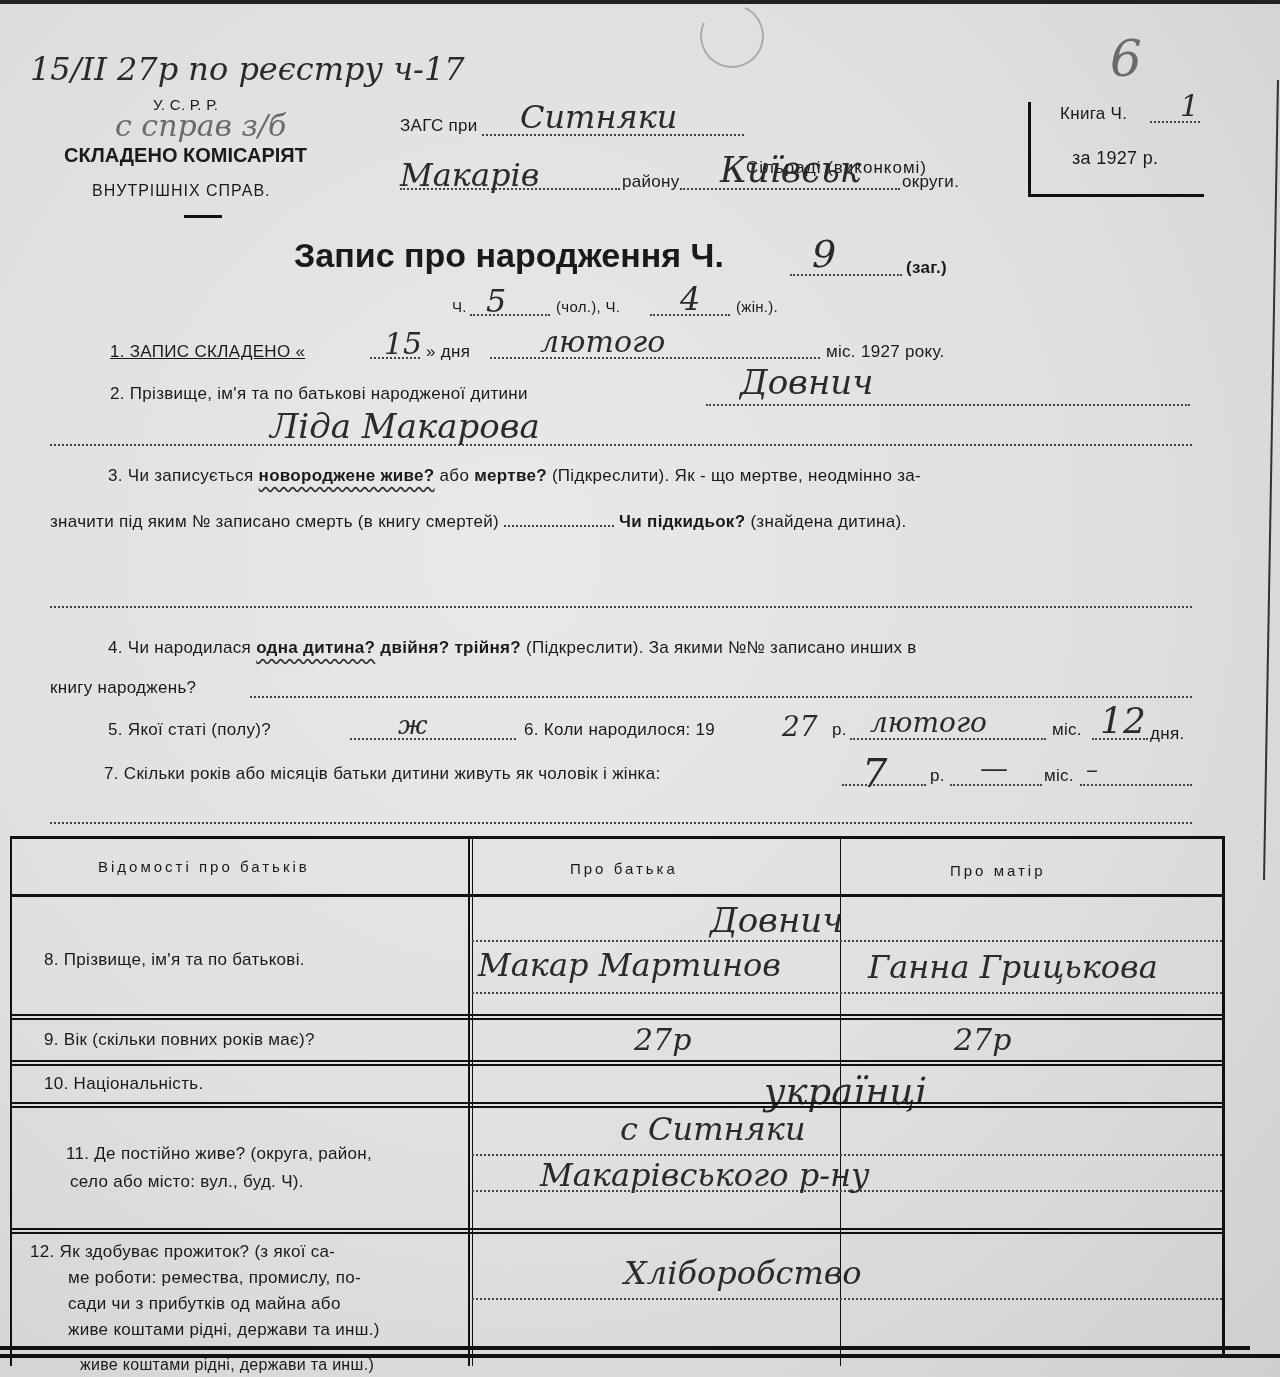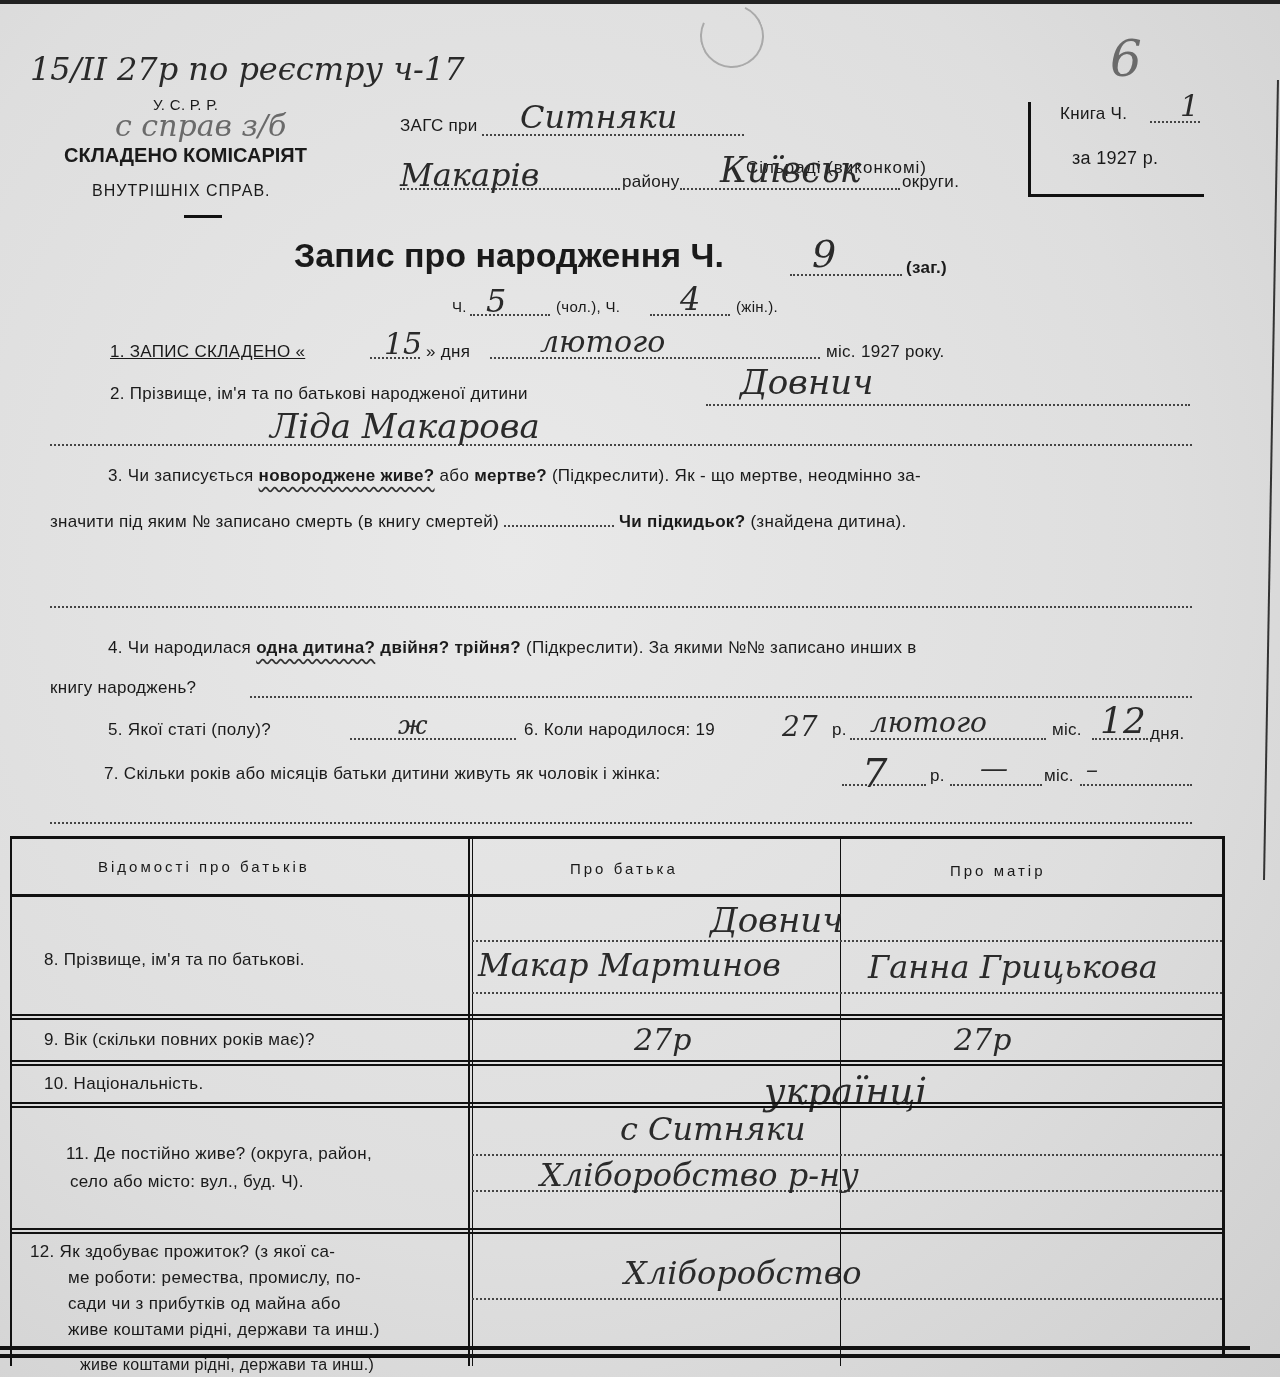--- a/index.html
+++ b/index.html
@@ -168,21 +168,21 @@
     <div class="abs print" style="left:44px;top:1074px;">10. Національність.</div>
     <div class="abs hand" style="left:764px;top:1070px;font-size:37px;">українці</div>
     <div class="hline" style="left:10px;top:1102px;width:1214px;height:2px;"></div>
     <div class="hline" style="left:10px;top:1106px;width:1214px;height:2px;"></div>
 
     <div class="abs print" style="left:44px;top:1144px;margin-left:22px;">11. Де постійно живе? (округа, район,</div>
     <div class="abs print" style="left:70px;top:1172px;">село або місто: вул., буд. Ч).</div>
     <div class="dots" style="left:472px;top:1154px;width:750px;"></div>
     <div class="abs hand" style="left:620px;top:1110px;font-size:32px;">с Ситняки</div>
     <div class="dots" style="left:472px;top:1190px;width:750px;"></div>
-    <div class="abs hand" style="left:540px;top:1156px;font-size:32px;">Хліборобство   р-ну</div>
+    <div class="abs hand" style="left:540px;top:1156px;font-size:32px;">Макарівського   р-ну</div>
     <div class="hline" style="left:10px;top:1228px;width:1214px;height:2px;"></div>
     <div class="hline" style="left:10px;top:1232px;width:1214px;height:2px;"></div>
 
     <div class="abs print" style="left:30px;top:1242px;">12. Як здобуває прожиток? (з якої са-</div>
     <div class="abs print" style="left:68px;top:1268px;">ме роботи: ремества, промислу, по-</div>
     <div class="abs print" style="left:68px;top:1294px;">сади чи з прибутків од майна або</div>
     <div class="abs print" style="left:68px;top:1320px;">живе коштами рідні, держави та инш.)</div>
     <div class="dots" style="left:472px;top:1298px;width:750px;"></div>
     <div class="abs hand" style="left:624px;top:1254px;font-size:32px;">Хліборобство</div>
     <div class="hline" style="left:0px;top:1346px;width:1250px;height:4px;"></div>

